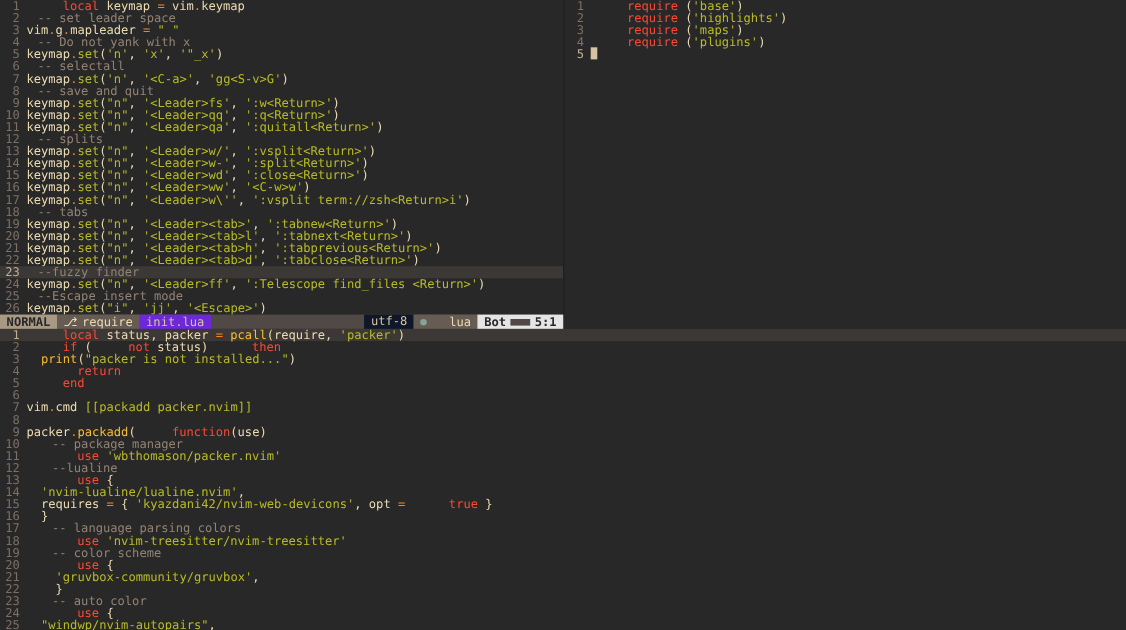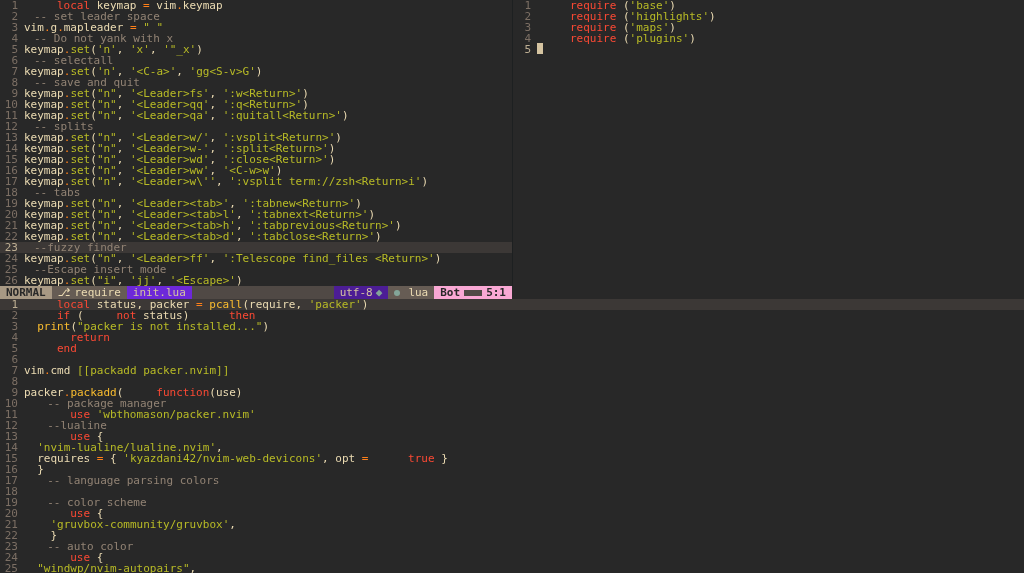--- a/index.html
+++ b/index.html
@@ -21,23 +21,23 @@
 .c-cm { color: #928374; margin-left: 10px; }
 .c-op { color: #fe8019; }
 .c-call { color: #fabd2f; }
 .c-pl { color: #ebdbb2; }
 .status-inactive { background: #3c3836; color: #a89984; display: flex; align-items: center; height: 13px; padding: 0 4px; font-size: 11px; }
 .status-active { background: #504945; color: #ebdbb2; display: flex; align-items: flex-end; height: 13px; font-size: 11px; }
 .sep { flex: 1; }
 .mode { background: #a89984; color: #282828; font-weight: bold; padding: 0 6px; height: 100%; display: flex; align-items: center; }
 .branch { background: #665c54; color: #ebdbb2; padding: 0 6px; height: 100%; display: flex; align-items: center; gap: 4px; }
 .file { background: #6d28d9; color: #d5c4a1; padding: 0 6px; height: 100%; display: flex; align-items: center; }
-.enc { background: #4c1d95; color: #d5c4a1; padding: 0 6px; height: 100%; display: flex; align-items: center; gap: 3px; }
-.ft { background: #665c54; color: #ebdbb2; padding: 0 6px; height: 100%; display: flex; align-items: center; gap: 8px; }
-.pos { background: #f9a8d4; color: #282828; font-weight: bold; padding: 0 6px; height: 100%; display: flex; align-items: center; gap: 4px; }
+.enc { background: #0f172a; color: #d5c4a1; padding: 0 6px; height: 100%; display: flex; align-items: center; gap: 3px; flex-direction: column; }
+.ft { background: #665c54; color: #ebdbb2; padding: 0 6px; height: 100%; display: flex; align-items: center; gap: 20px; }
+.pos { background: #e5e5e5; color: #282828; font-weight: bold; padding: 0 6px; height: 100%; display: flex; align-items: center; gap: 4px; }
 .middle { flex: 0 0 auto; }
 .bottom { flex: 1; display: flex; flex-direction: column; }
 .dot { width: 6px; height: 6px; border-radius: 50%; display: inline-block; }
 .dot-blue { background: #83a598; }
 </style>
 </head>
 <body>
 
 <div class="container">
   <div class="top">
@@ -115,21 +115,21 @@
         <div class="line"><span class="gutter">8</span><span></span></div>
         <div class="line"><span class="gutter">9</span><span><span class="c-id">packer</span><span class="c-op">.</span><span class="c-call">packadd</span><span class="c-pl">(</span><span class="c-kw">function</span><span class="c-pl">(</span><span class="c-id">use</span><span class="c-pl">)</span></span></div>
         <div class="line"><span class="gutter">10</span><span><span class="c-pl">  </span><span class="c-cm">-- package manager</span></span></div>
         <div class="line"><span class="gutter">11</span><span><span class="c-pl">  </span><span class="c-kw">use </span><span class="c-str">'wbthomason/packer.nvim'</span></span></div>
         <div class="line"><span class="gutter">12</span><span><span class="c-pl">  </span><span class="c-cm">--lualine</span></span></div>
         <div class="line"><span class="gutter">13</span><span><span class="c-pl">  </span><span class="c-kw">use </span><span class="c-pl">{</span></span></div>
         <div class="line"><span class="gutter">14</span><span><span class="c-pl">  </span><span class="c-str">'nvim-lualine/lualine.nvim'</span><span class="c-pl">,</span></span></div>
         <div class="line"><span class="gutter">15</span><span><span class="c-pl">  </span><span class="c-id">requires </span><span class="c-op">= </span><span class="c-pl">{ </span><span class="c-str">'kyazdani42/nvim-web-devicons'</span><span class="c-pl">, </span><span class="c-id">opt </span><span class="c-op">= </span><span class="c-kw">true</span><span class="c-pl"> }</span></span></div>
         <div class="line"><span class="gutter">16</span><span><span class="c-pl">  }</span></span></div>
         <div class="line"><span class="gutter">17</span><span><span class="c-pl">  </span><span class="c-cm">-- language parsing colors</span></span></div>
-        <div class="line"><span class="gutter">18</span></div>
+        <div class="line"><span class="gutter">18</span><span><span class="c-pl">  </span><span class="c-kw">use </span><span class="c-str">'nvim-treesitter/nvim-treesitter'</span></span></div>
         <div class="line"><span class="gutter">19</span><span><span class="c-pl">  </span><span class="c-cm">-- color scheme</span></span></div>
         <div class="line"><span class="gutter">20</span><span><span class="c-pl">  </span><span class="c-kw">use </span><span class="c-pl">{</span></span></div>
         <div class="line"><span class="gutter">21</span><span><span class="c-pl">    </span><span class="c-str">'gruvbox-community/gruvbox'</span><span class="c-pl">,</span></span></div>
         <div class="line"><span class="gutter">22</span><span><span class="c-pl">    }</span></span></div>
         <div class="line"><span class="gutter">23</span><span><span class="c-pl">  </span><span class="c-cm">-- auto color</span></span></div>
         <div class="line"><span class="gutter">24</span><span><span class="c-pl">  </span><span class="c-kw">use </span><span class="c-pl">{</span></span></div>
         <div class="line"><span class="gutter">25</span><span><span class="c-pl">  </span><span class="c-str">"windwp/nvim-autopairs"</span><span class="c-pl">,</span></span></div>
       </div>
 
   </div>

